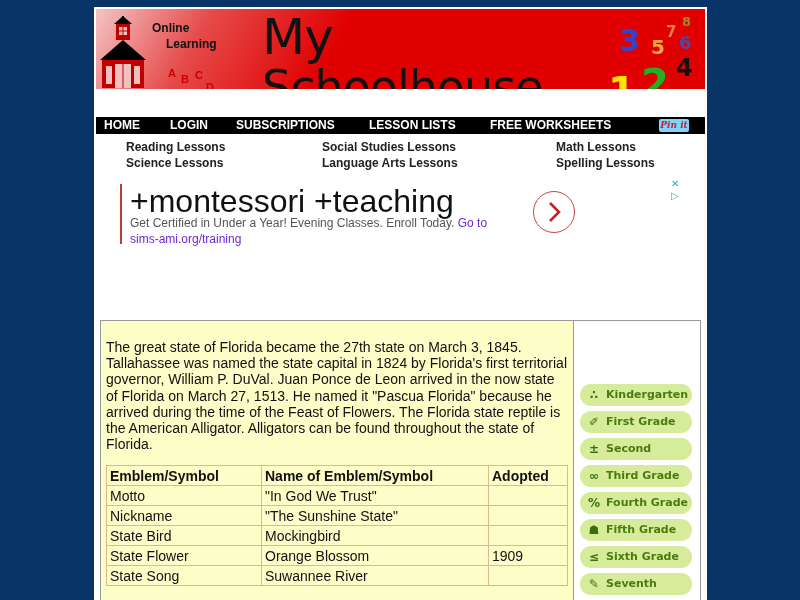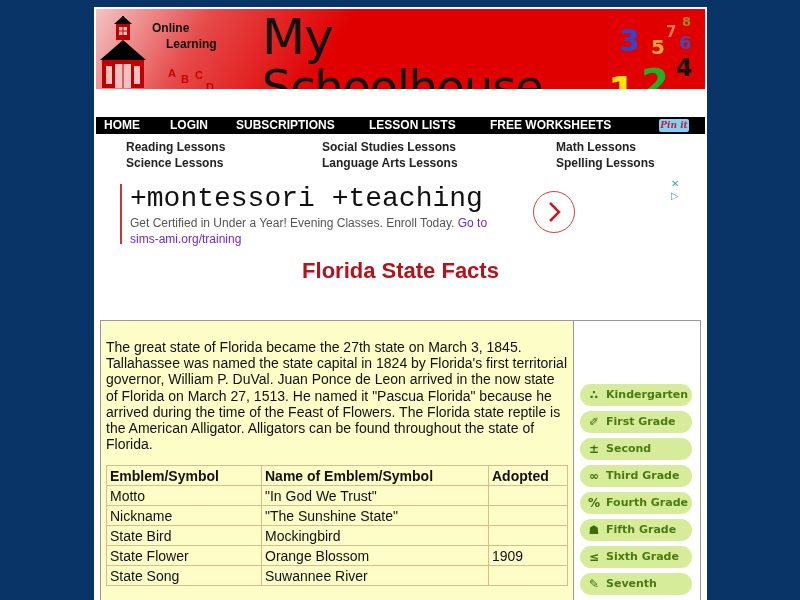--- a/index.html
+++ b/index.html
@@ -45,21 +45,21 @@
   }
   .pinit {
     position:absolute; left:555px; top:2px; width:30px; height:13px; background:#7dd3fc;
     border-radius:2px; color:#c8232c; font-size:9px; font-style:italic; font-weight:bold;
     text-align:center; line-height:13px; font-family:"DejaVu Serif", serif;margin-left:8px;
   }
   
   .lesson { position:absolute; font-size:12px; font-weight:bold; color:#222; cursor:pointer; }
   
   .ad-bar { position:absolute; left:26px; top:177px; width:2px; height:60px; background:#c0393b; }
-  .ad-head { position:absolute; left:36px; top:176px; font-size:28px; color:#111;font-family:Liberation Mono, monospace; }
+  .ad-head { position:absolute; left:36px; top:176px; font-size:32px; color:#111; }
   .ad-body { position:absolute; left:36px; top:208px; font-size:12px; color:#555; width:390px; line-height:16px; }
   .ad-body .goto { color:#6d28d9; }
   .ad-arrow {
     position:absolute; left:439px; top:184px; width:42px; height:42px; border-radius:50%;
     border:1.5px solid #c44; background:#fff; box-sizing:border-box;
   }
   .ad-arrow svg { position:absolute; left:10px; top:9px; }
   .adchoice { position:absolute; left:577px; top:171px; width:10px; font-size:10px; color:#3ab; line-height:12px; }
   
   .page-title {
@@ -173,21 +173,20 @@
       <svg width="20" height="22" viewBox="0 0 20 22">
         <polyline points="6,2 15,11 6,20" fill="none" stroke="#c41e24" stroke-width="2.5"></polyline>
       </svg>
     </div>
     <div class="adchoice">
       <div>✕</div>
       <div>▷</div>
     </div>
   </div>
 
-  <div class="page-title">Florida State Facts</div>
 
   <div class="content">
     <div class="intro">The great state of Florida became the 27th state on March 3, 1845. Tallahassee was named the state capital in 1824 by Florida's first territorial governor, William P. DuVal.   Juan Ponce de Leon arrived in the now state of Florida on March 27, 1513. He named it "Pascua Florida" because he arrived during the time of the Feast of Flowers.  The Florida state reptile is the American Alligator.  Alligators can be found throughout the state of Florida.</div>
     <table class="emblems">
       <thead>
         <tr>
           <th style="width:148px;">Emblem/Symbol</th>
           <th style="width:220px;">Name of Emblem/Symbol</th>
           <th>Adopted</th>
         </tr>

